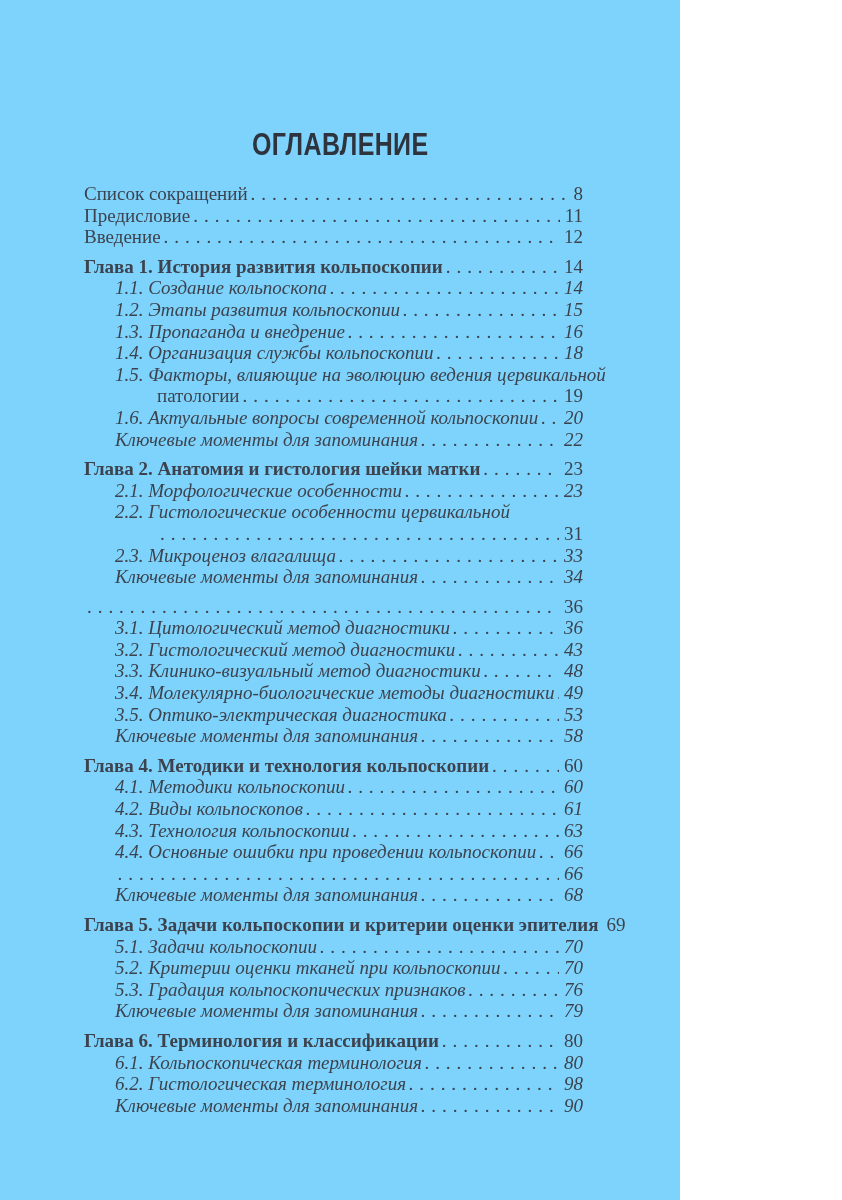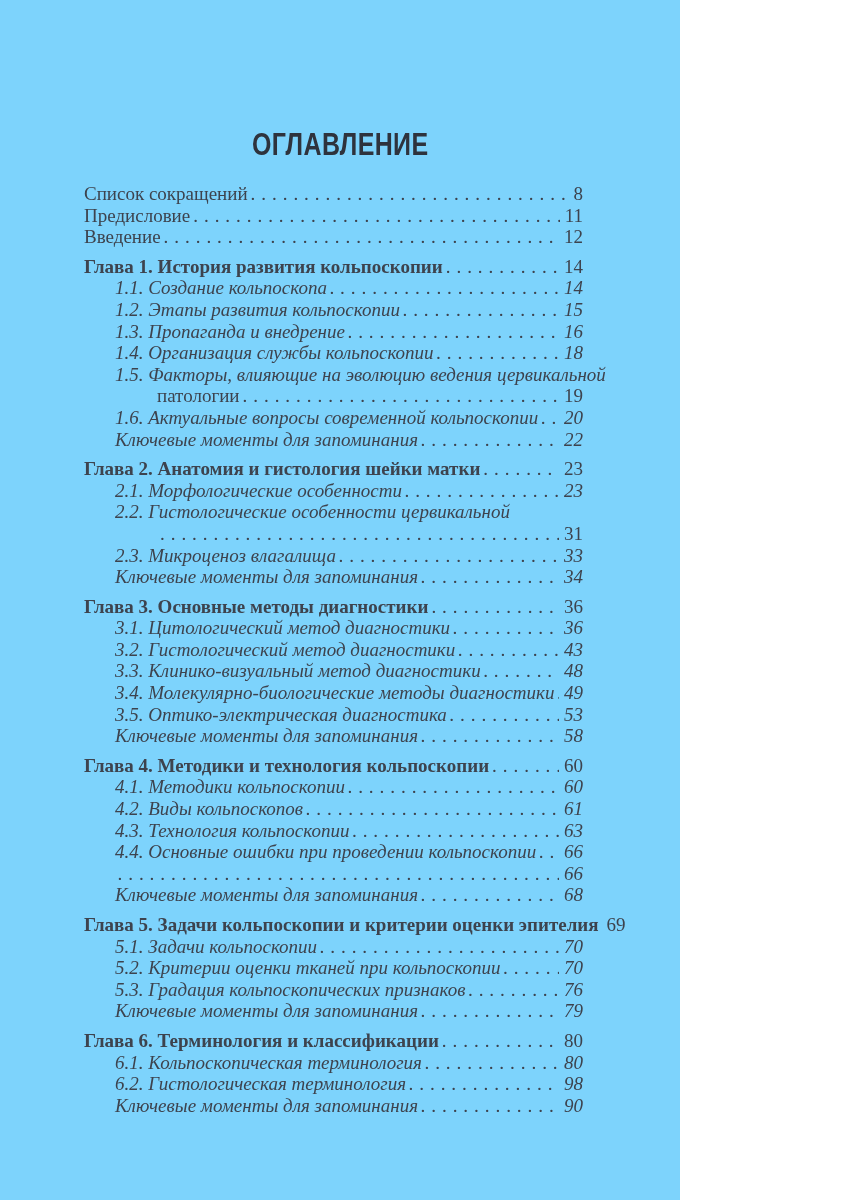--- a/index.html
+++ b/index.html
@@ -154,21 +154,20 @@
           <span class="pageno">33</span>
         </div>
         <div class="toc-row lvl1">
           <span class="label">Ключевые моменты для запоминания</span>
           <span class="leader"></span>
           <span class="pageno">34</span>
         </div>
       </div>
       <div class="toc-group">
         <div class="toc-row lvl0 bold">
-          <span class="label">Глава 3. Основные методы диагностики</span>
           <span class="leader"></span>
           <span class="pageno">36</span>
         </div>
         <div class="toc-row lvl1">
           <span class="label">3.1. Цитологический метод диагностики</span>
           <span class="leader"></span>
           <span class="pageno">36</span>
         </div>
         <div class="toc-row lvl1">
           <span class="label">3.2. Гистологический метод диагностики</span>

